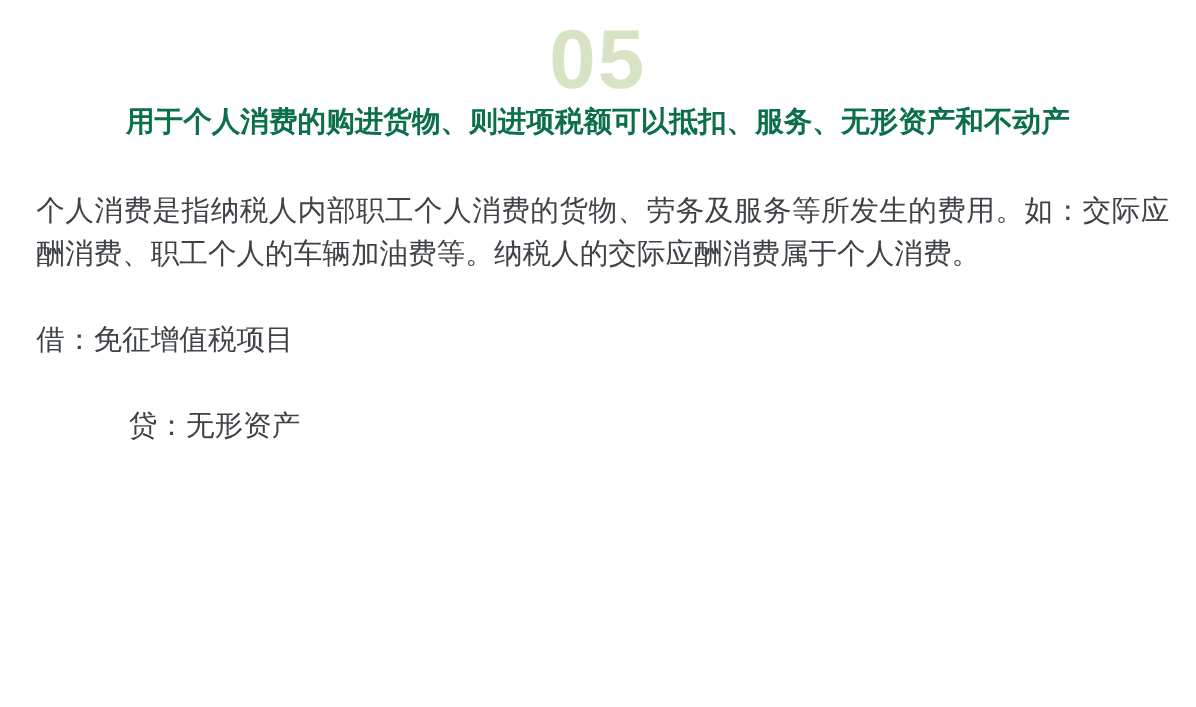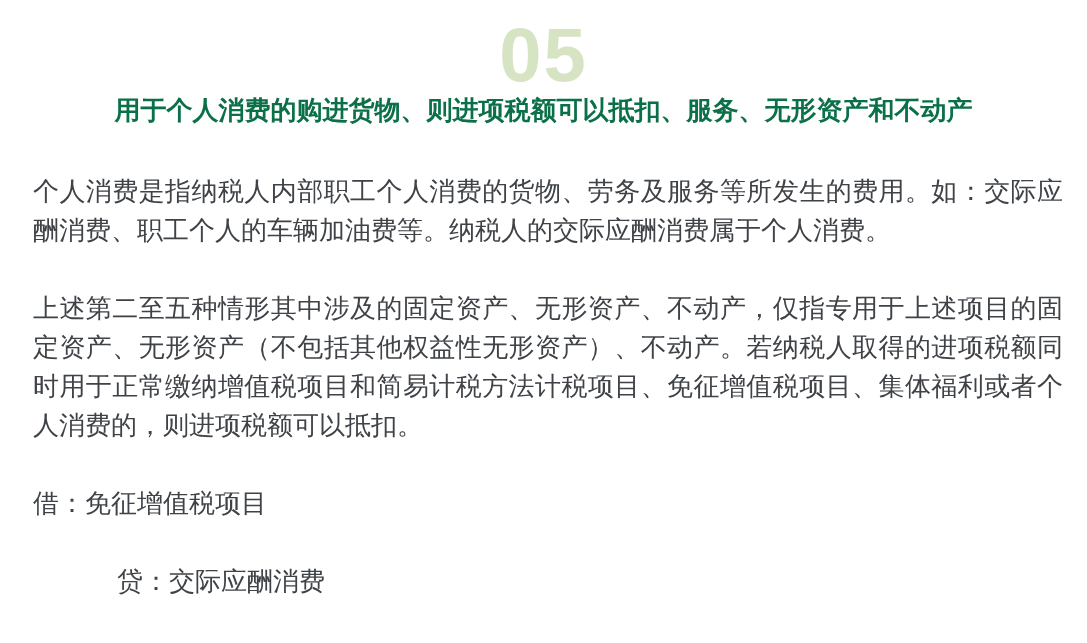--- a/index.html
+++ b/index.html
@@ -72,22 +72,21 @@
 <div class="page">
 
   <div class="section-number">05</div>
 
   <div class="section-heading">用于个人消费的购进货物、则进项税额可以抵扣、服务、无形资产和不动产</div>
 
   <div class="content">
 
     <p>个人消费是指纳税人内部职工个人消费的货物、劳务及服务等所发生的费用。如：交际应酬消费、职工个人的车辆加油费等。纳税人的交际应酬消费属于个人消费。</p>
 
-    <p>上述第二至五种情形其中涉及的固定资产、无形资产、不动产，仅指专用于上述项目的固定资产、无形资产（不包括其他权益性无形资产）、不动产。若纳税人取得的进项税额同时用于正常缴纳增值税项目和简易计税方法计税项目、免征增值税项目、集体福利或者个人消费的，则进项税额可以抵扣。</p>
 
     <div class="journal">
       <p class="journal-line debit">借：免征增值税项目</p>
-      <p class="journal-line credit">贷：交际应酬消费</p>
+      <p class="journal-line credit">贷：无形资产</p>
     </div>
 
   </div>
 
 </div>
 
 </body></html>

